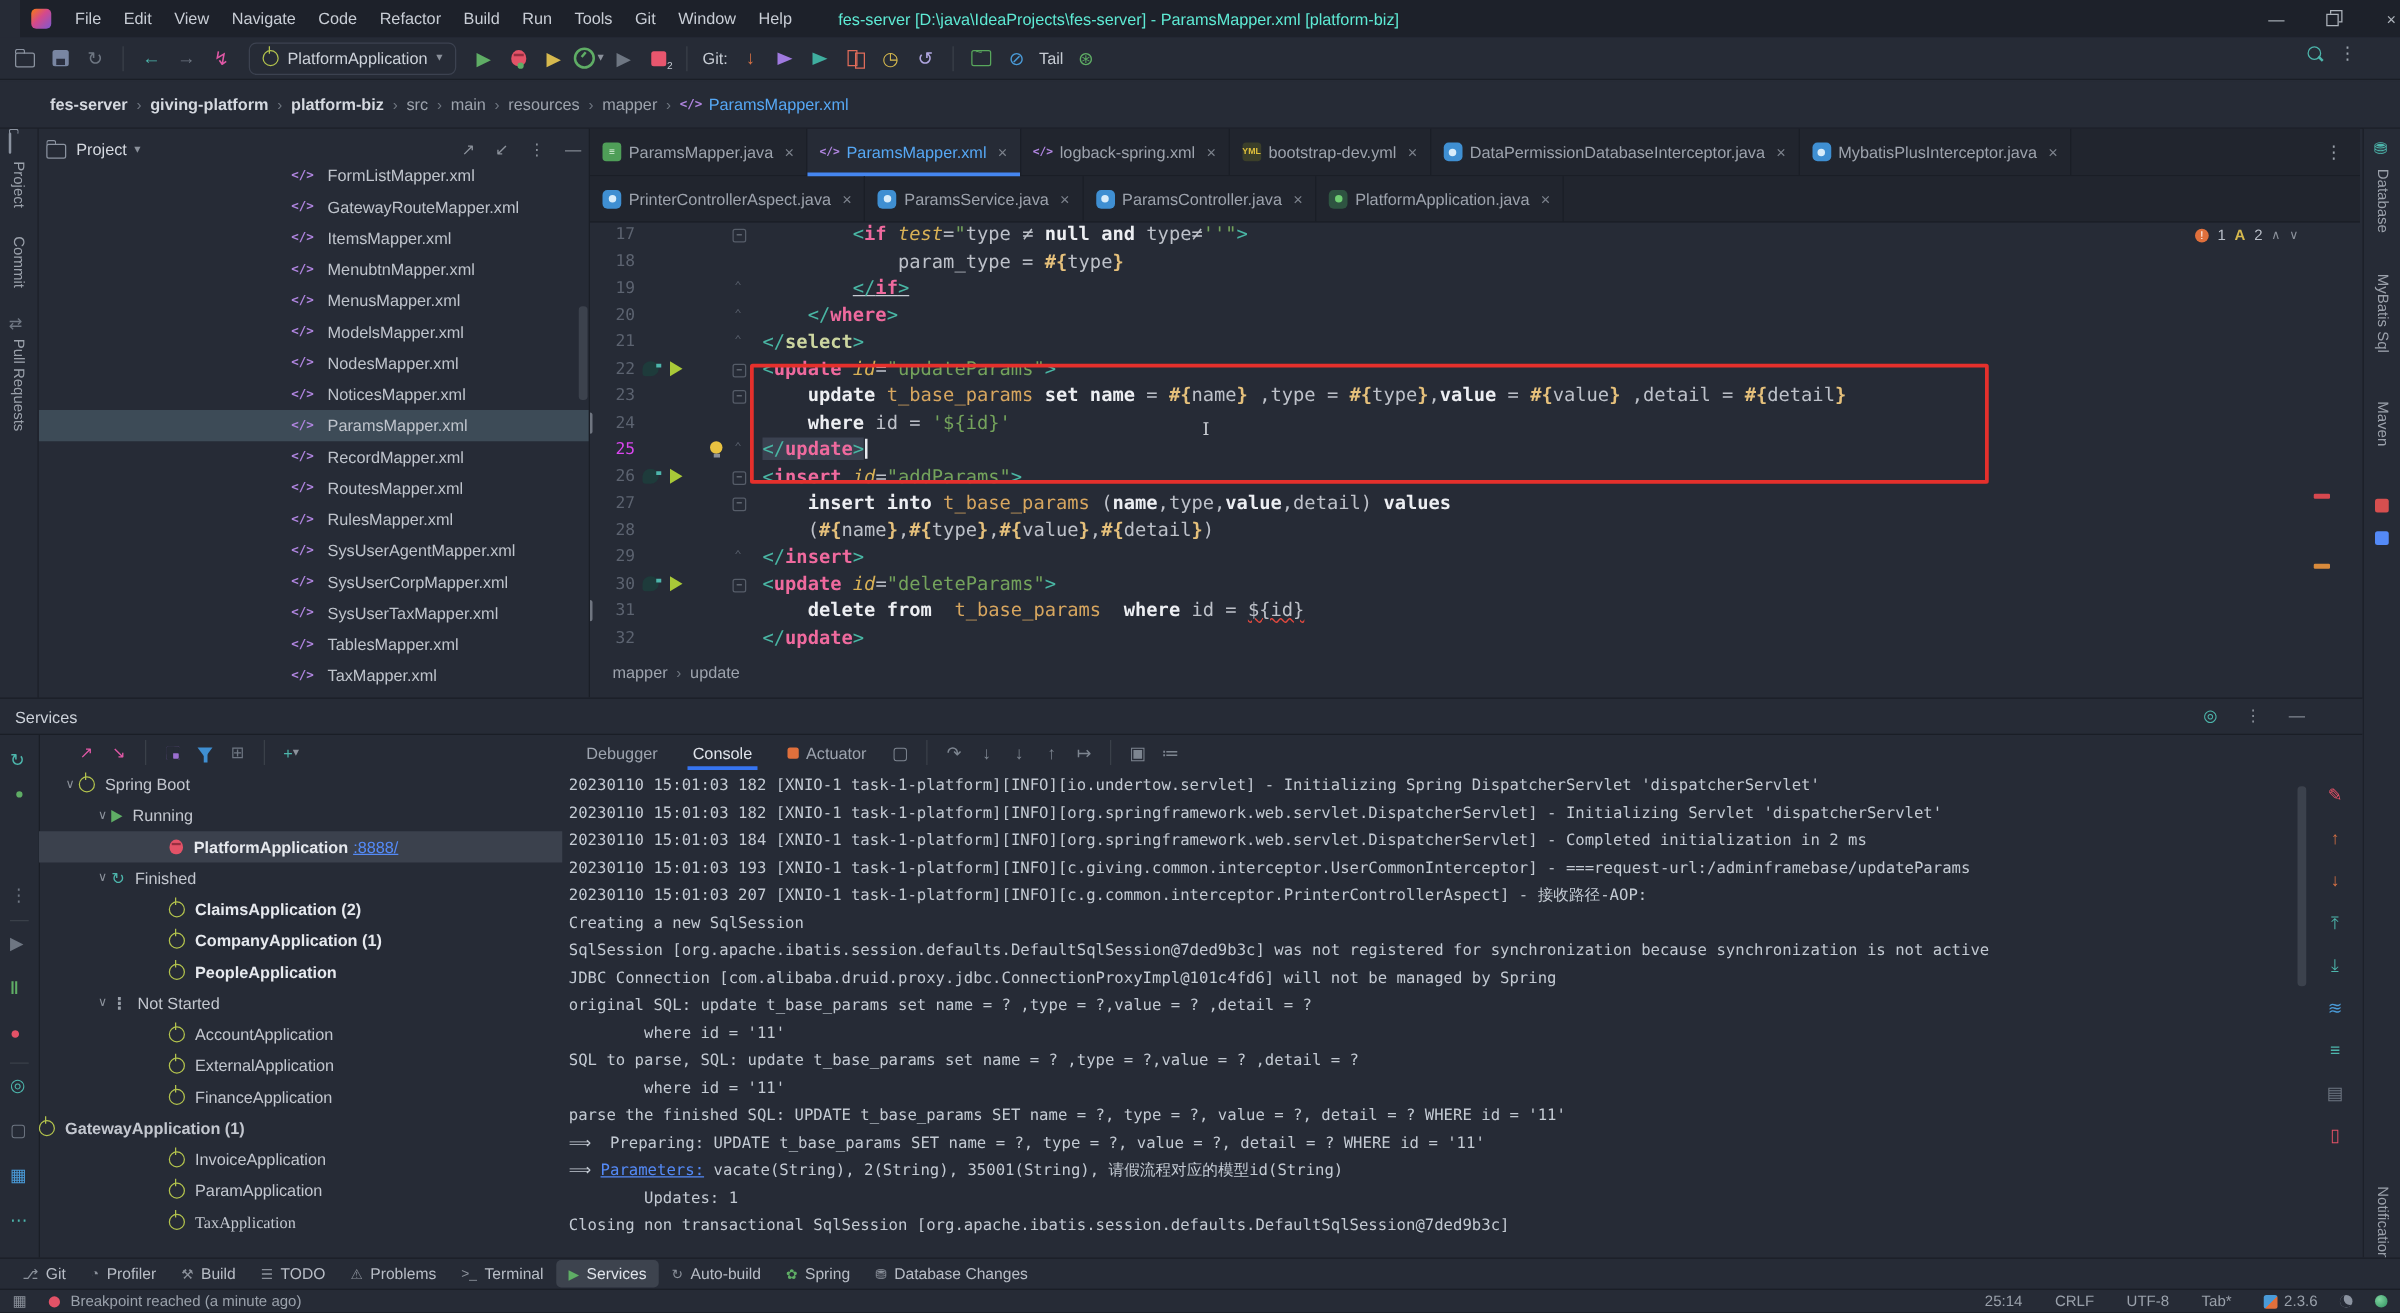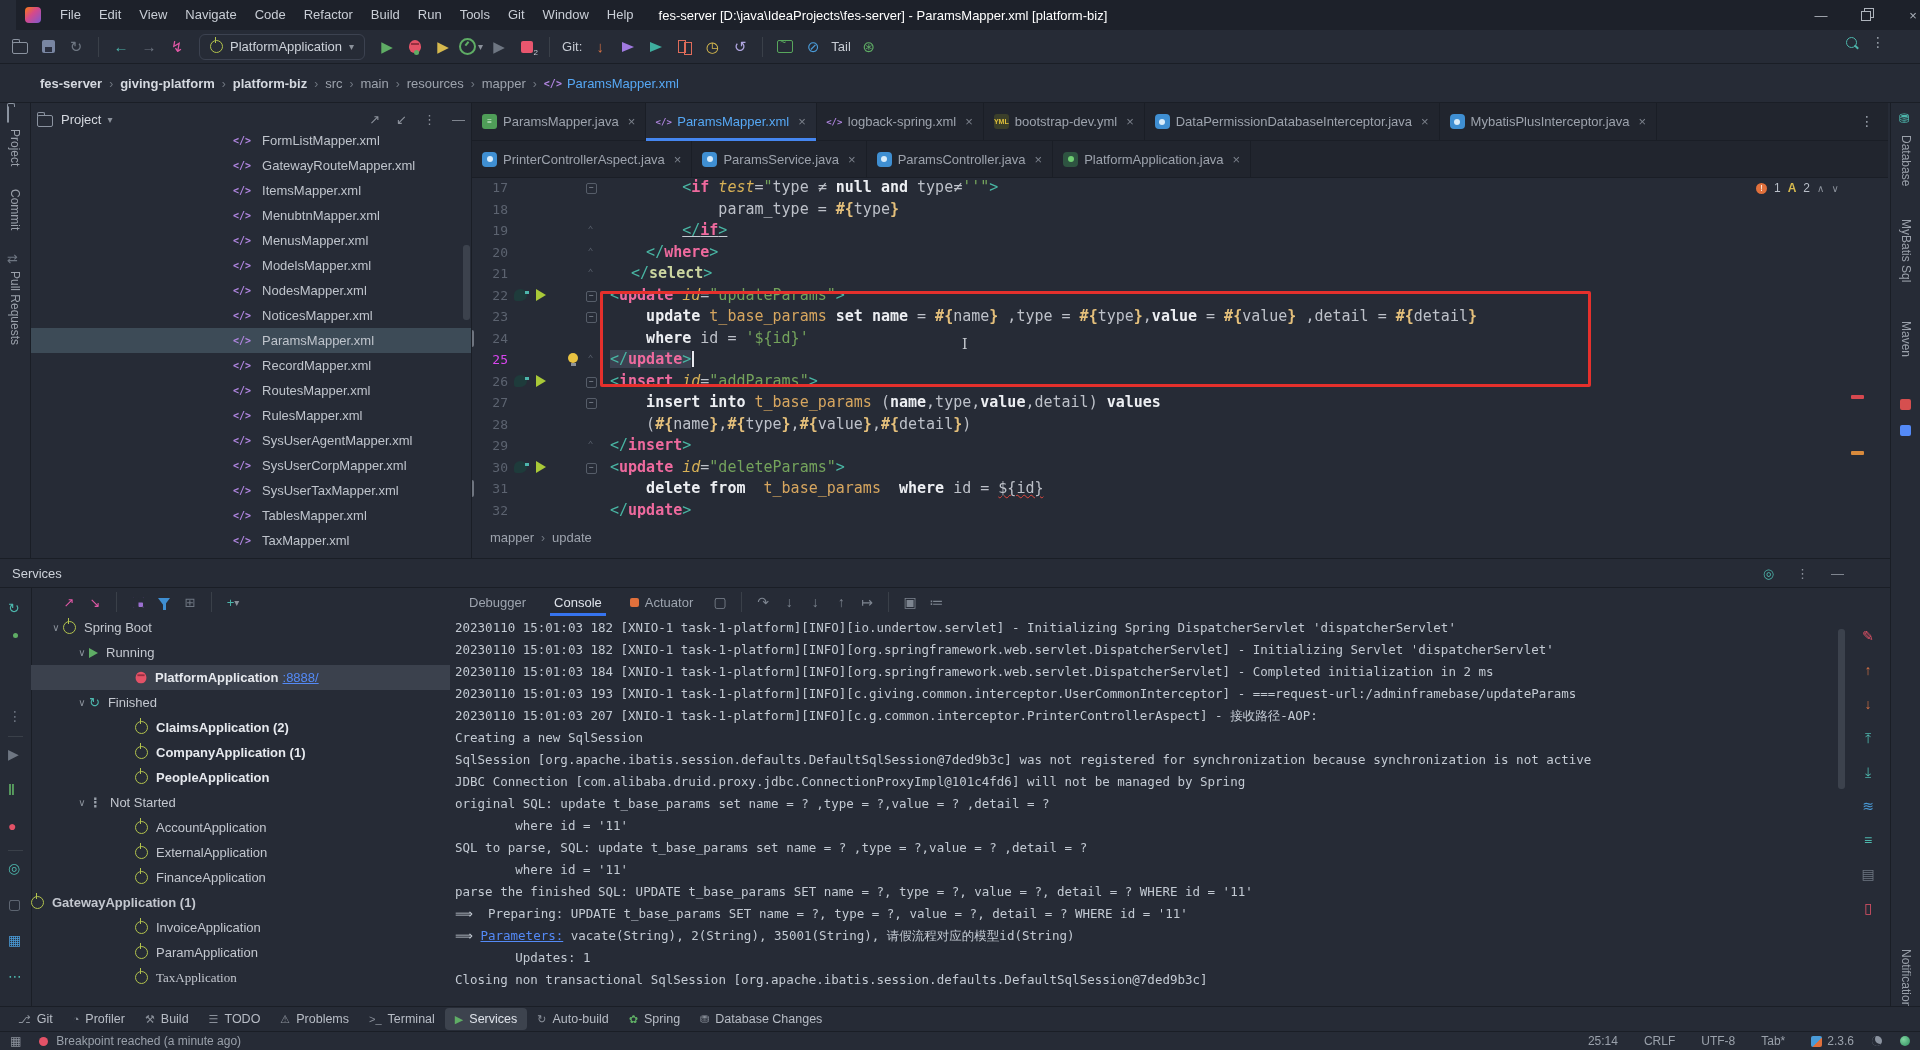--- a/index.html
+++ b/index.html
@@ -7,21 +7,21 @@
        font-family:"Liberation Sans","DejaVu Sans",sans-serif;color:#c7ccd4;font-size:13px;
        -webkit-font-smoothing:antialiased;}
   .abs{position:absolute;}
   .row{display:flex;align-items:center;}
   .sep-v{width:1px;height:20px;background:#3a4049;margin:0 8px;}
   
   #titlebar{left:16px;top:0;width:1920px;height:30px;background:#1d212a;display:flex;align-items:center;}
   #logo{width:16px;height:16px;border-radius:4px;margin:0 10px 0 9px;
         background:linear-gradient(135deg,#f97a12,#d4498c 45%,#7c59d1);}
   .menu-item{padding:0 9px;color:#c9ced6;height:30px;line-height:30px;cursor:default;}
-  #win-title{color:#ffffff;margin-left:16px;}
+  #win-title{color:#5eead4;margin-left:28px;}
   #win-btns{margin-left:auto;display:flex;height:30px;}
   .winbtn{width:46px;height:30px;display:flex;align-items:center;justify-content:center;color:#aeb4bc;}
   .restore-ic{position:relative;width:10px;height:10px;}
   .restore-ic i{position:absolute;width:8px;height:8px;border:1.3px solid #aeb4bc;display:block;}
   .restore-ic i:first-child{left:2px;top:-2px;}
   .restore-ic i:last-child{left:-1px;top:1px;background:#1d212a;}
   
   #toolbar{left:0;top:30px;width:1920px;height:34px;background:#262b36;display:flex;align-items:center;
            border-bottom:1px solid #1a1e26;padding-left:6px;box-sizing:border-box;}
   .tbi{width:28px;height:24px;display:flex;align-items:center;justify-content:center;font-size:15px;border-radius:4px;}
@@ -444,21 +444,21 @@
       <span class="warn-a">A</span>
       <span>2</span>
       <span class="chev">∧</span>
       <span class="chev">∨</span>
     </div>
     <div id="code">
         <div class="crow"><span class="ln">17</span><span class="fold">−</span><span class="ctext" style="padding-left: 72.24px;"><span class="c-br">&lt;</span><span class="c-tg">if</span><span class="c-pl"> </span><span class="c-at">test</span><span class="c-pl">=</span><span class="c-st">"</span><span class="c-pl">type </span><span class="c-pl">≠</span><span class="c-pl"> </span><span class="c-kw">null and</span><span class="c-pl"> type</span><span class="c-pl">≠</span><span class="c-st">''"</span><span class="c-br">&gt;</span></span></div>
         <div class="crow"><span class="ln">18</span><span class="ctext" style="padding-left: 108.36px;"><span class="c-pl">param_type = </span><span class="c-pr">#{</span><span class="c-pl">type</span><span class="c-pr">}</span></span></div>
         <div class="crow"><span class="ln">19</span><span class="fold e">⌃</span><span class="ctext" style="padding-left: 72.24px; text-decoration: underline;"><span class="c-br">&lt;/</span><span class="c-tg">if</span><span class="c-br">&gt;</span></span></div>
         <div class="crow"><span class="ln">20</span><span class="fold e">⌃</span><span class="ctext" style="padding-left: 36.12px;"><span class="c-br">&lt;/</span><span class="c-tg">where</span><span class="c-br">&gt;</span></span></div>
-        <div class="crow"><span class="ln">21</span><span class="fold e">⌃</span><span class="ctext" style="padding-left: 0px; margin-left: 21px;"><span class="c-br">&lt;/</span><span class="c-sel">select</span><span class="c-br">&gt;</span></span></div>
+        <div class="crow"><span class="ln">21</span><span class="fold e">⌃</span><span class="ctext" style="padding-left: 0px;"><span class="c-br">&lt;/</span><span class="c-sel">select</span><span class="c-br">&gt;</span></span></div>
         <div class="crow"><span class="ln">22</span><span class="gut-bird"></span><span class="gut-run"></span><span class="fold">−</span><span class="ctext" style="padding-left: 0px;"><span class="c-br">&lt;</span><span class="c-tg">update</span><span class="c-pl"> </span><span class="c-at">id</span><span class="c-pl">=</span><span class="c-st">"updateParams"</span><span class="c-br">&gt;</span></span></div>
         <div class="crow"><span class="ln">23</span><span class="fold">−</span><span class="ctext" style="padding-left: 36.12px;"><span class="c-kw">update</span><span class="c-pl"> </span><span class="c-tbl">t_base_params</span><span class="c-pl"> </span><span class="c-kw">set</span><span class="c-pl"> </span><span class="c-kw">name</span><span class="c-pl"> = </span><span class="c-pr">#{</span><span class="c-pl">name</span><span class="c-pr">}</span><span class="c-pl"> ,type = </span><span class="c-pr">#{</span><span class="c-pl">type</span><span class="c-pr">}</span><span class="c-pl">,</span><span class="c-kw">value</span><span class="c-pl"> = </span><span class="c-pr">#{</span><span class="c-pl">value</span><span class="c-pr">}</span><span class="c-pl"> ,detail = </span><span class="c-pr">#{</span><span class="c-pl">detail</span><span class="c-pr">}</span></span></div>
         <div class="crow"><span class="ln">24<span class="gut-block"></span></span><span class="ctext" style="padding-left: 36.12px;"><span class="c-kw">where</span><span class="c-pl"> id = </span><span class="c-st">'${id}'</span></span></div>
         <div class="crow"><span class="ln cur">25</span><span class="gut-bulb"></span><span class="fold e">⌃</span><span class="ctext" style="padding-left: 0px;"><span class="hlspan"><span class="c-br">&lt;/</span><span class="c-tg">update</span><span class="c-br">&gt;</span></span><span class="caret"></span></span></div>
         <div class="crow"><span class="ln">26</span><span class="gut-bird"></span><span class="gut-run"></span><span class="fold">−</span><span class="ctext" style="padding-left: 0px;"><span class="c-br">&lt;</span><span class="c-tg">insert</span><span class="c-pl"> </span><span class="c-at">id</span><span class="c-pl">=</span><span class="c-st">"addParams"</span><span class="c-br">&gt;</span></span></div>
         <div class="crow"><span class="ln">27</span><span class="fold">−</span><span class="ctext" style="padding-left: 36.12px;"><span class="c-kw">insert</span><span class="c-pl"> </span><span class="c-kw">into</span><span class="c-pl"> </span><span class="c-tbl">t_base_params</span><span class="c-pl"> (</span><span class="c-kw">name</span><span class="c-pl">,type,</span><span class="c-kw">value</span><span class="c-pl">,detail) </span><span class="c-kw">values</span></span></div>
         <div class="crow"><span class="ln">28</span><span class="ctext" style="padding-left: 36.12px;"><span class="c-pl">(</span><span class="c-pr">#{</span><span class="c-pl">name</span><span class="c-pr">}</span><span class="c-pl">,</span><span class="c-pr">#{</span><span class="c-pl">type</span><span class="c-pr">}</span><span class="c-pl">,</span><span class="c-pr">#{</span><span class="c-pl">value</span><span class="c-pr">}</span><span class="c-pl">,</span><span class="c-pr">#{</span><span class="c-pl">detail</span><span class="c-pr">}</span><span class="c-pl">)</span></span></div>
         <div class="crow"><span class="ln">29</span><span class="fold e">⌃</span><span class="ctext" style="padding-left: 0px;"><span class="c-br">&lt;/</span><span class="c-tg">insert</span><span class="c-br">&gt;</span></span></div>
         <div class="crow"><span class="ln">30</span><span class="gut-bird"></span><span class="gut-run"></span><span class="fold">−</span><span class="ctext" style="padding-left: 0px;"><span class="c-br">&lt;</span><span class="c-tg">update</span><span class="c-pl"> </span><span class="c-at">id</span><span class="c-pl">=</span><span class="c-st">"deleteParams"</span><span class="c-br">&gt;</span></span></div>
         <div class="crow"><span class="ln">31<span class="gut-block"></span></span><span class="ctext" style="padding-left: 36.12px;"><span class="c-kw">delete</span><span class="c-pl"> </span><span class="c-kw">from</span><span class="c-pl">  </span><span class="c-tbl">t_base_params</span><span class="c-pl">  </span><span class="c-kw">where</span><span class="c-pl"> id = </span><span class="c-wv">${id}</span></span></div>

